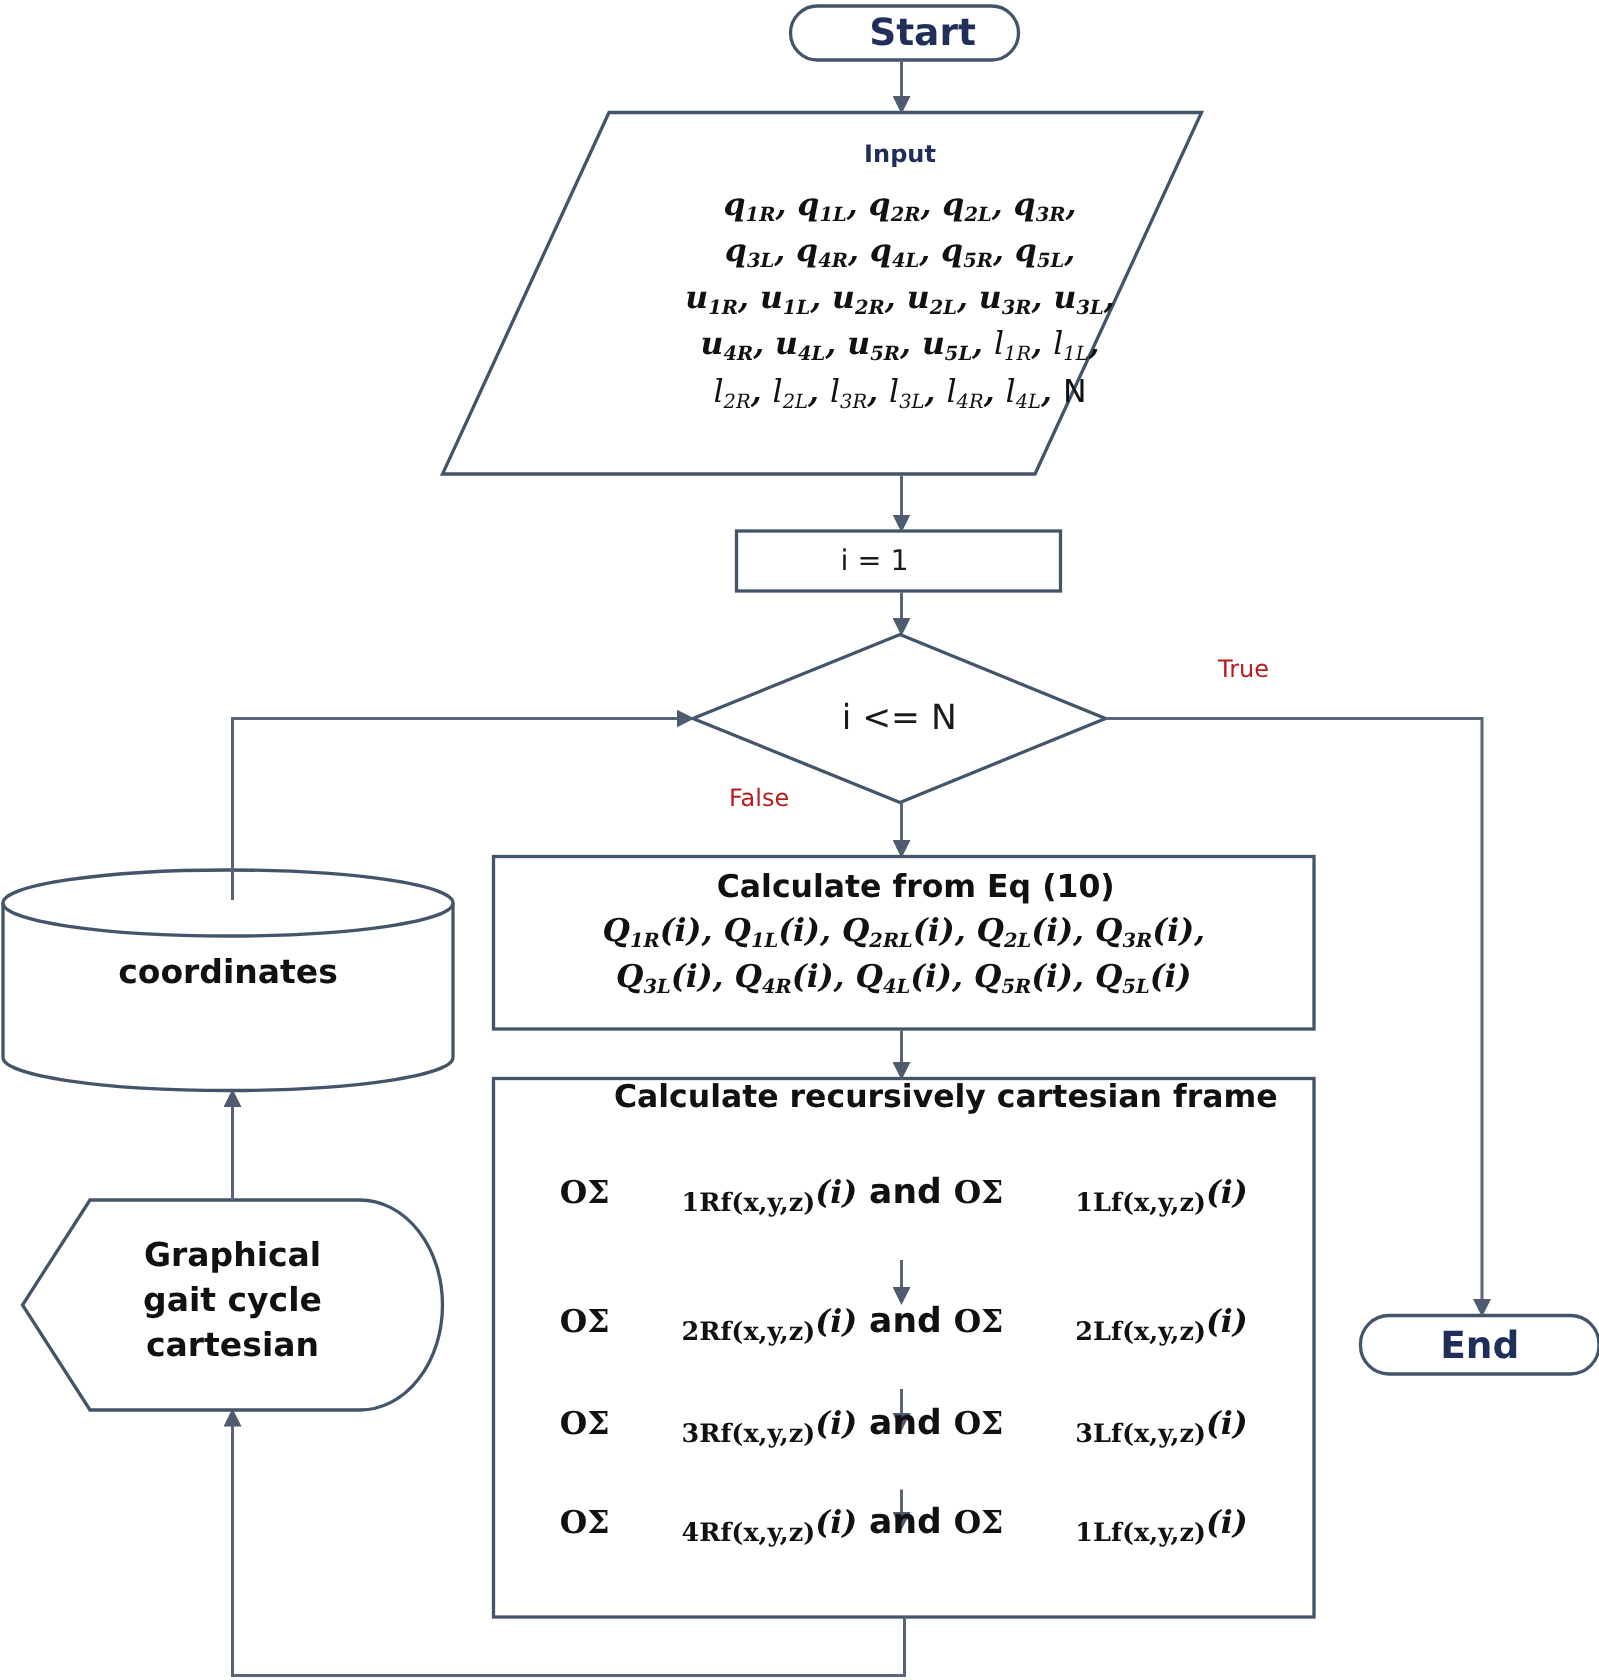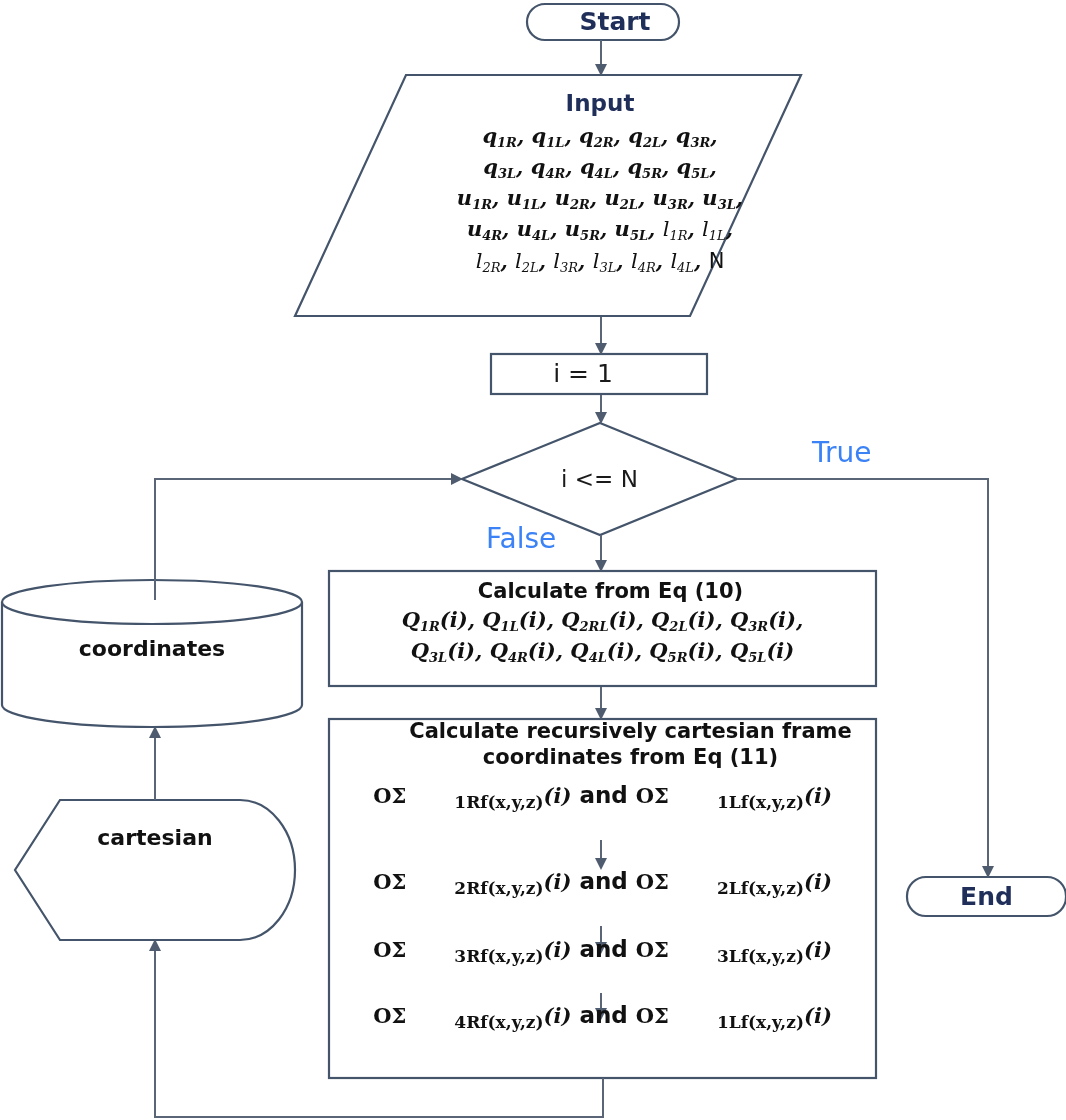--- a/index.html
+++ b/index.html
@@ -11,21 +11,21 @@
   .term { color: #1f2f5a; font-weight: bold; font-size: 25px; }
   .heading { font-weight: bold; font-size: 21px; line-height: 26px; color: #111; padding-left: 16px; }
   .math { font-family: "DejaVu Serif", serif; font-style: italic; font-weight: bold; font-size: 21px; line-height: 31px; color: #111; }
   .math .plain { font-style: normal; font-family: "DejaVu Sans", sans-serif; font-weight: normal; }
   .math .light { font-weight: normal; }
   .math sub { font-size: 13px; vertical-align: -4px; line-height: 0; }
   .step { font-family: "DejaVu Serif", serif; font-weight: bold; font-size: 21px; height: 34px; line-height: 34px; color: #111; white-space: nowrap; }
   .step .and { font-family: "DejaVu Sans", sans-serif; font-weight: bold; font-size: 23px; }
   .step sub { font-size: 17px; vertical-align: -5px; line-height: 0; margin-left: 48px; }
   .step .arg { font-style: italic; }
-  .edge-label { position: absolute; font-family: "DejaVu Sans", sans-serif; font-size: 28px; color: #3b82f6; }
+  .edge-label { position: absolute; font-family: "DejaVu Sans", sans-serif; font-size: 16px; color: #b91c1c; }
   .side { font-weight: bold; font-size: 22px; line-height: 30px; color: #111; }
 </style>
 </head>
 <body>
 
 <svg id="flow" width="1066" height="1120" viewBox="0 0 1066 1120">
   <defs>
     <marker id="ah" markerWidth="12" markerHeight="12" refX="10" refY="6" orient="auto" markerUnits="userSpaceOnUse">
       <path d="M0,0 L12,6 L0,12 z" fill="#4f5b6e"></path>
     </marker>
@@ -59,62 +59,63 @@
   <line class="conn" x1="601" y1="840" x2="601" y2="868" marker-end="url(#ah)"></line>
   <line class="conn" x1="601" y1="926" x2="601" y2="952" marker-end="url(#ah)"></line>
   <line class="conn" x1="601" y1="993" x2="601" y2="1018" marker-end="url(#ah)"></line>
 </svg>
 
 <div class="lbl term" style="left:527px; top:4px; width:176px; line-height:36px;">
   <span>Start</span>
 </div>
 
 <div class="lbl" style="left:360px; top:86px; width:480px;">
-  <div class="term" style="font-size:23px; line-height:34px;">Input</div>
+  <div class="term" style="font-size:16px; line-height:34px;">Input</div>
   <div id="input-rows" class="math">
       <div><span>q<sub>1R</sub></span><span>, </span><span>q<sub>1L</sub></span><span>, </span><span>q<sub>2R</sub></span><span>, </span><span>q<sub>2L</sub></span><span>, </span><span>q<sub>3R</sub></span><span>, </span></div>
       <div><span>q<sub>3L</sub></span><span>, </span><span>q<sub>4R</sub></span><span>, </span><span>q<sub>4L</sub></span><span>, </span><span>q<sub>5R</sub></span><span>, </span><span>q<sub>5L</sub></span><span>, </span></div>
       <div><span>u<sub>1R</sub></span><span>, </span><span>u<sub>1L</sub></span><span>, </span><span>u<sub>2R</sub></span><span>, </span><span>u<sub>2L</sub></span><span>, </span><span>u<sub>3R</sub></span><span>, </span><span>u<sub>3L</sub></span><span>, </span></div>
       <div><span>u<sub>4R</sub></span><span>, </span><span>u<sub>4L</sub></span><span>, </span><span>u<sub>5R</sub></span><span>, </span><span>u<sub>5L</sub></span><span>, </span><span class="light">l<sub>1R</sub></span><span>, </span><span class="light">l<sub>1L</sub></span><span>, </span></div>
       <div><span class="light">l<sub>2R</sub></span><span>, </span><span class="light">l<sub>2L</sub></span><span>, </span><span class="light">l<sub>3R</sub></span><span>, </span><span class="light">l<sub>3L</sub></span><span>, </span><span class="light">l<sub>4R</sub></span><span>, </span><span class="light">l<sub>4L</sub></span><span>, </span><span class="plain">N</span></div>
     </div>
 </div>
 
-<div class="lbl" style="left:491px; top:354px; width:184px; line-height:40px; font-size:25px;">
+<div class="lbl" style="left:491px; top:354px; width:184px; line-height:40px; font-size:19px;">
   <span>i = 1</span>
 </div>
 
 <div class="lbl" style="left:462px; top:462px; width:275px; font-size:23px; line-height:34px;">
   <span>i &lt;= N</span>
 </div>
 <div class="edge-label" style="left:812px; top:436px;">True</div>
 <div class="edge-label" style="left:486px; top:522px;">False</div>
 
 <div class="lbl" style="left:329px; top:578px; width:547px;">
   <div class="heading">Calculate from Eq (10)</div>
   <div id="calc10-rows" class="math">
       <div><span>Q<sub>1R</sub>(i)</span><span>, </span><span>Q<sub>1L</sub>(i)</span><span>, </span><span>Q<sub>2RL</sub>(i)</span><span>, </span><span>Q<sub>2L</sub>(i)</span><span>, </span><span>Q<sub>3R</sub>(i)</span><span>, </span></div>
       <div><span>Q<sub>3L</sub>(i)</span><span>, </span><span>Q<sub>4R</sub>(i)</span><span>, </span><span>Q<sub>4L</sub>(i)</span><span>, </span><span>Q<sub>5R</sub>(i)</span><span>, </span><span>Q<sub>5L</sub>(i)</span></div>
     </div>
 </div>
 
 <div class="lbl" style="left:329px; top:718px; width:547px;margin-left:20px;">
   <div class="heading">Calculate recursively cartesian frame</div>
-  <div class="heading">coordinates from Eq (11)</div>
 </div>
 <div id="calc11-steps" class="lbl" style="left: 329px; top: 778px; width: 547px; height: 300px;">
     <div class="step" style="position: absolute; left: 0px; width: 547px; top: 0px;"><span>OΣ<sub>1Rf(x,y,z)</sub><span class="arg">(i)</span></span><span class="and"> and </span><span>OΣ<sub>1Lf(x,y,z)</sub><span class="arg">(i)</span></span></div>
     <div class="step" style="position: absolute; left: 0px; width: 547px; top: 86px;"><span>OΣ<sub>2Rf(x,y,z)</sub><span class="arg">(i)</span></span><span class="and"> and </span><span>OΣ<sub>2Lf(x,y,z)</sub><span class="arg">(i)</span></span></div>
     <div class="step" style="position: absolute; left: 0px; width: 547px; top: 154px;"><span>OΣ<sub>3Rf(x,y,z)</sub><span class="arg">(i)</span></span><span class="and"> and </span><span>OΣ<sub>3Lf(x,y,z)</sub><span class="arg">(i)</span></span></div>
     <div class="step" style="position: absolute; left: 0px; width: 547px; top: 220px;"><span>OΣ<sub>4Rf(x,y,z)</sub><span class="arg">(i)</span></span><span class="and"> and </span><span>OΣ<sub>1Lf(x,y,z)</sub><span class="arg">(i)</span></span></div>
   </div>
 
 <div class="lbl side" style="left:2px; top:634px; width:300px;">
   <div>coordinates</div>
 </div>
 
 <div class="lbl side" style="left:30px; top:823px; width:250px;">
+  <div>Graphical</div>
+  <div>gait cycle</div>
   <div>cartesian</div>
 </div>
 
 <div class="lbl term" style="left:907px; top:877px; width:159px; line-height:39px;">
   <span>End</span>
 </div>
 
 </body></html>

